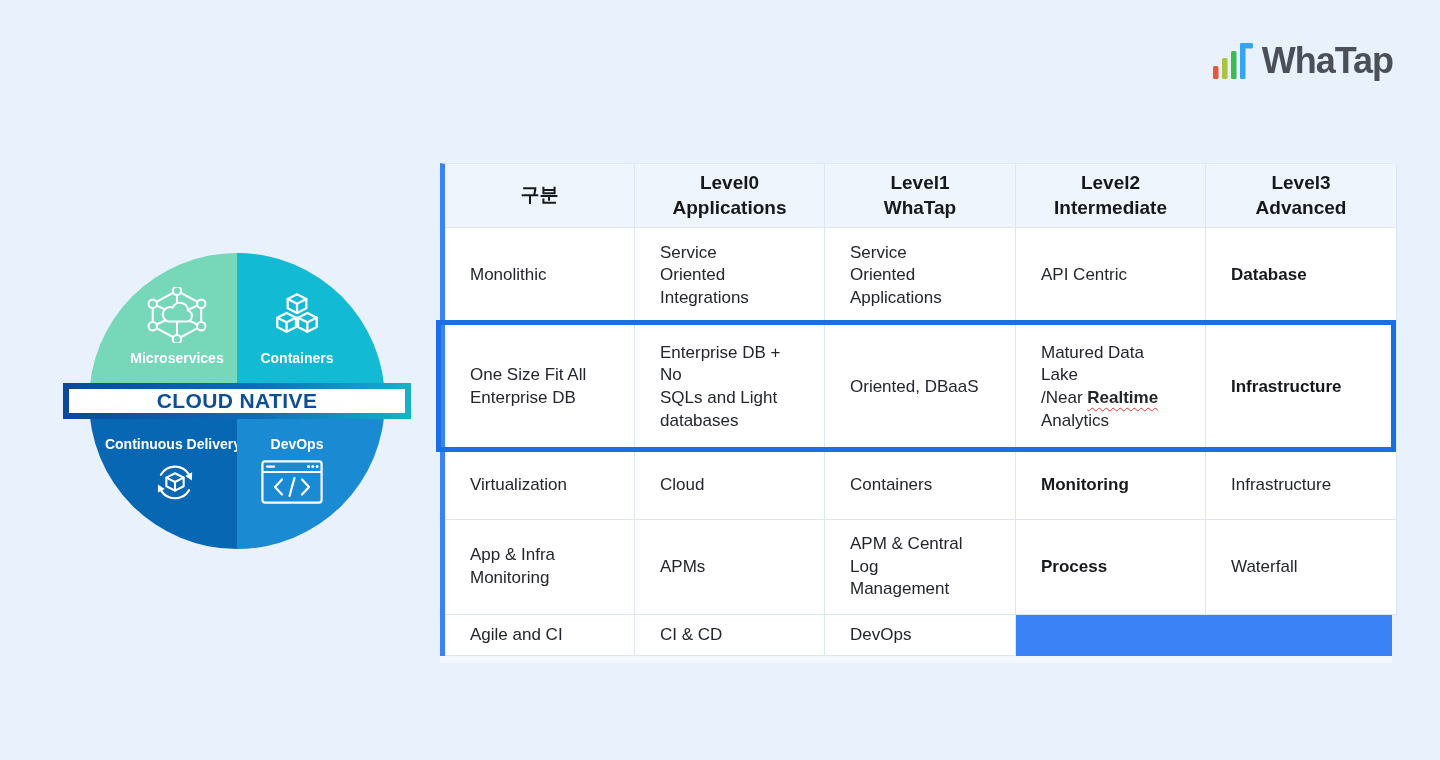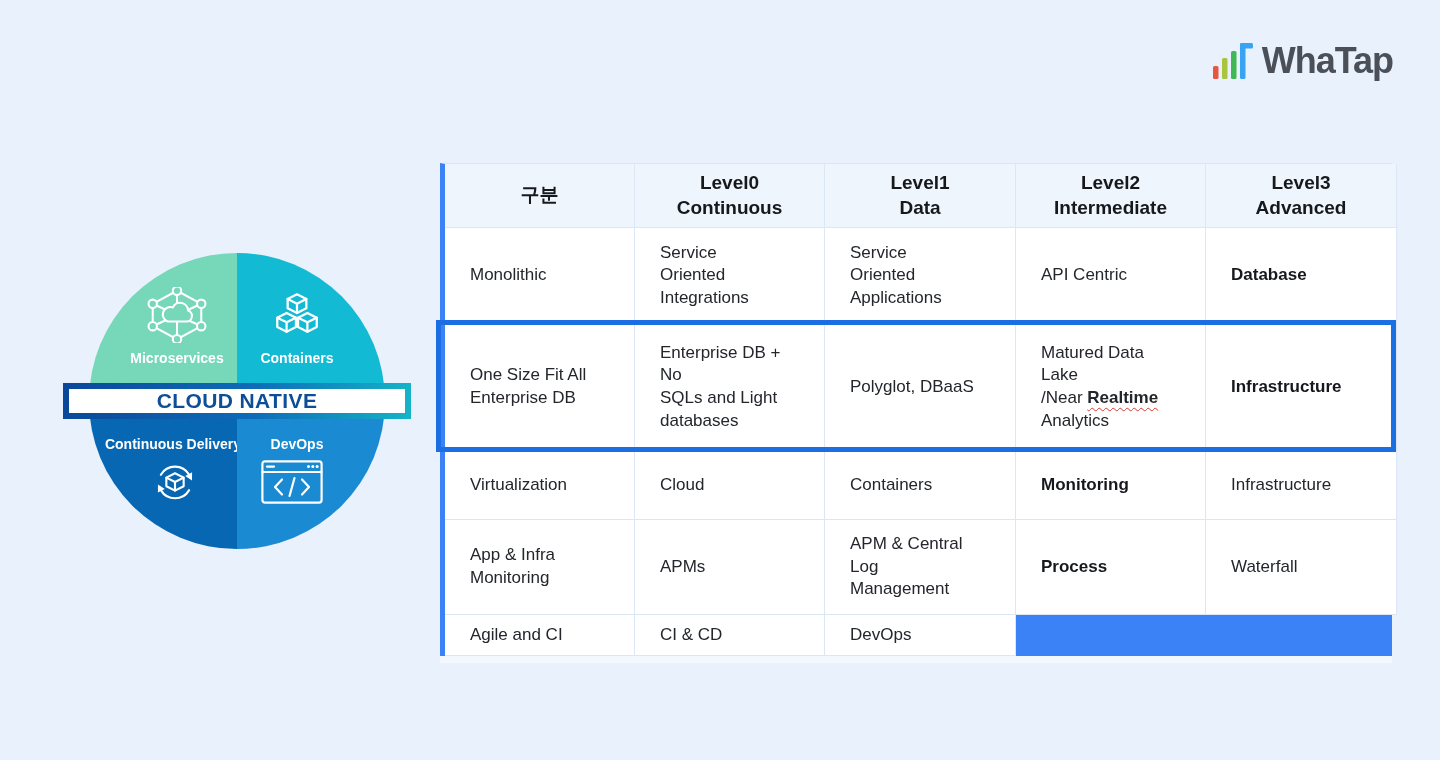--- a/index.html
+++ b/index.html
@@ -152,23 +152,23 @@
         <span class="banner-text" style="color: rgb(13, 79, 150);">CLOUD NATIVE</span>
       </div>
     </div>
   </div>
 
   <div class="tablewrap">
     <div class="grid">
 
       <div class="cell th">구분</div>
       <div class="cell th">Level0
-Continuous</div>
+Applications</div>
       <div class="cell th">Level1
-Data</div>
+WhaTap</div>
       <div class="cell th">Level2
 Intermediate</div>
       <div class="cell th">Level3
 Advanced</div>
 
       <div class="cell td">Monolithic</div>
       <div class="cell td">Service
 Oriented
 Integrations</div>
       <div class="cell td">Service
@@ -176,21 +176,21 @@
 Applications</div>
       <div class="cell td">API Centric</div>
 
       <div class="cell td rowlabel">Database</div>
       <div class="cell td">One Size Fit All
 Enterprise DB</div>
       <div class="cell td">Enterprise DB +
 No
 SQLs and Light
 databases</div>
-      <div class="cell td">Polyglot, DBaaS</div>
+      <div class="cell td">Oriented, DBaaS</div>
       <div class="cell td">
         <div class="ct"><span>Matured Data
 Lake
 /Near </span><span class="squiggle" style="text-decoration-color: rgb(217, 58, 48); font-weight: bold;">Realtime</span><span>
 Analytics</span></div>
       </div>
 
       <div class="cell td rowlabel">Infrastructure</div>
       <div class="cell td">Virtualization</div>
       <div class="cell td">Cloud</div>

